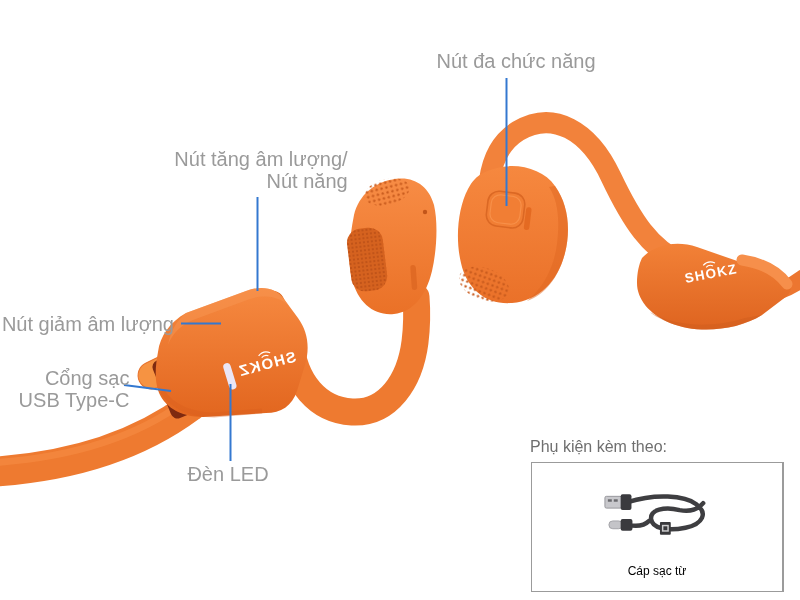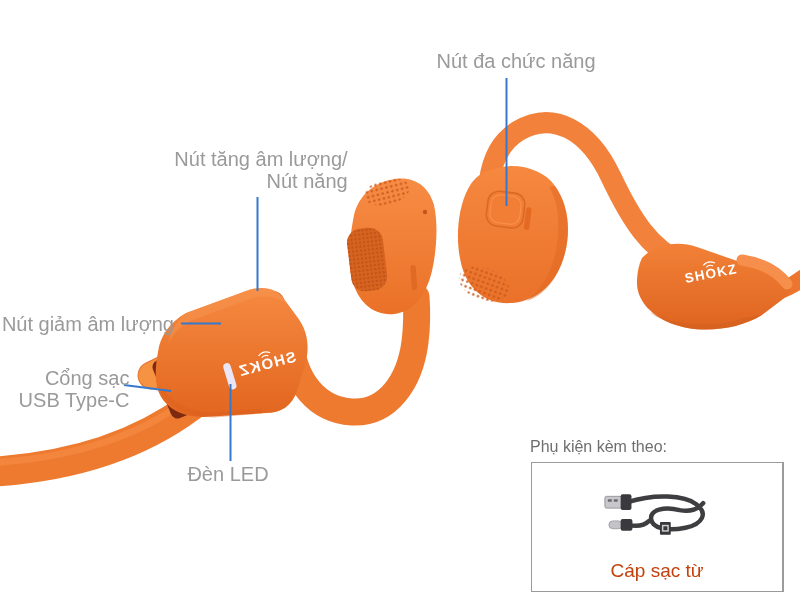--- a/index.html
+++ b/index.html
@@ -10,21 +10,21 @@
            white-space:pre-line;text-align:right;}
   .callout.center{transform:translateX(-50%);}
   .callout.rightalign{transform:translateX(-100%);text-align:left;white-space:nowrap;}
   .acc-heading{position:absolute;left:530px;top:438px;color:#6F6F6F;font-size:16px;}
   .acc-box{position:absolute;left:531px;top:462px;width:253px;height:130px;
            border:1px solid #9B9B9B;display:flex;box-sizing:border-box;background:#fff;}
   .acc-cell{flex:1;display:flex;flex-direction:column;align-items:center;
             justify-content:space-between;padding:6px 2px 8px;box-sizing:border-box;}
   .acc-cell.first{border-right:1px solid #9B9B9B;}
   .acc-img{flex:1;display:flex;align-items:center;justify-content:center;}
-  .acc-caption{color:#c2410c;font-size:19px;line-height:20px;text-align:center;margin:0 0 2px;}
+  .acc-caption{color:#000000;font-size:12px;line-height:20px;text-align:center;margin:0 0 2px;}
 </style>
 </head>
 <body>
 
 <div class="stage">
 
   <svg class="art" viewBox="0 0 800 600">
     <defs>
       <linearGradient id="gEarL" x1="0" y1="0" x2="0" y2="1">
         <stop offset="0" stop-color="#F78C45"></stop>

